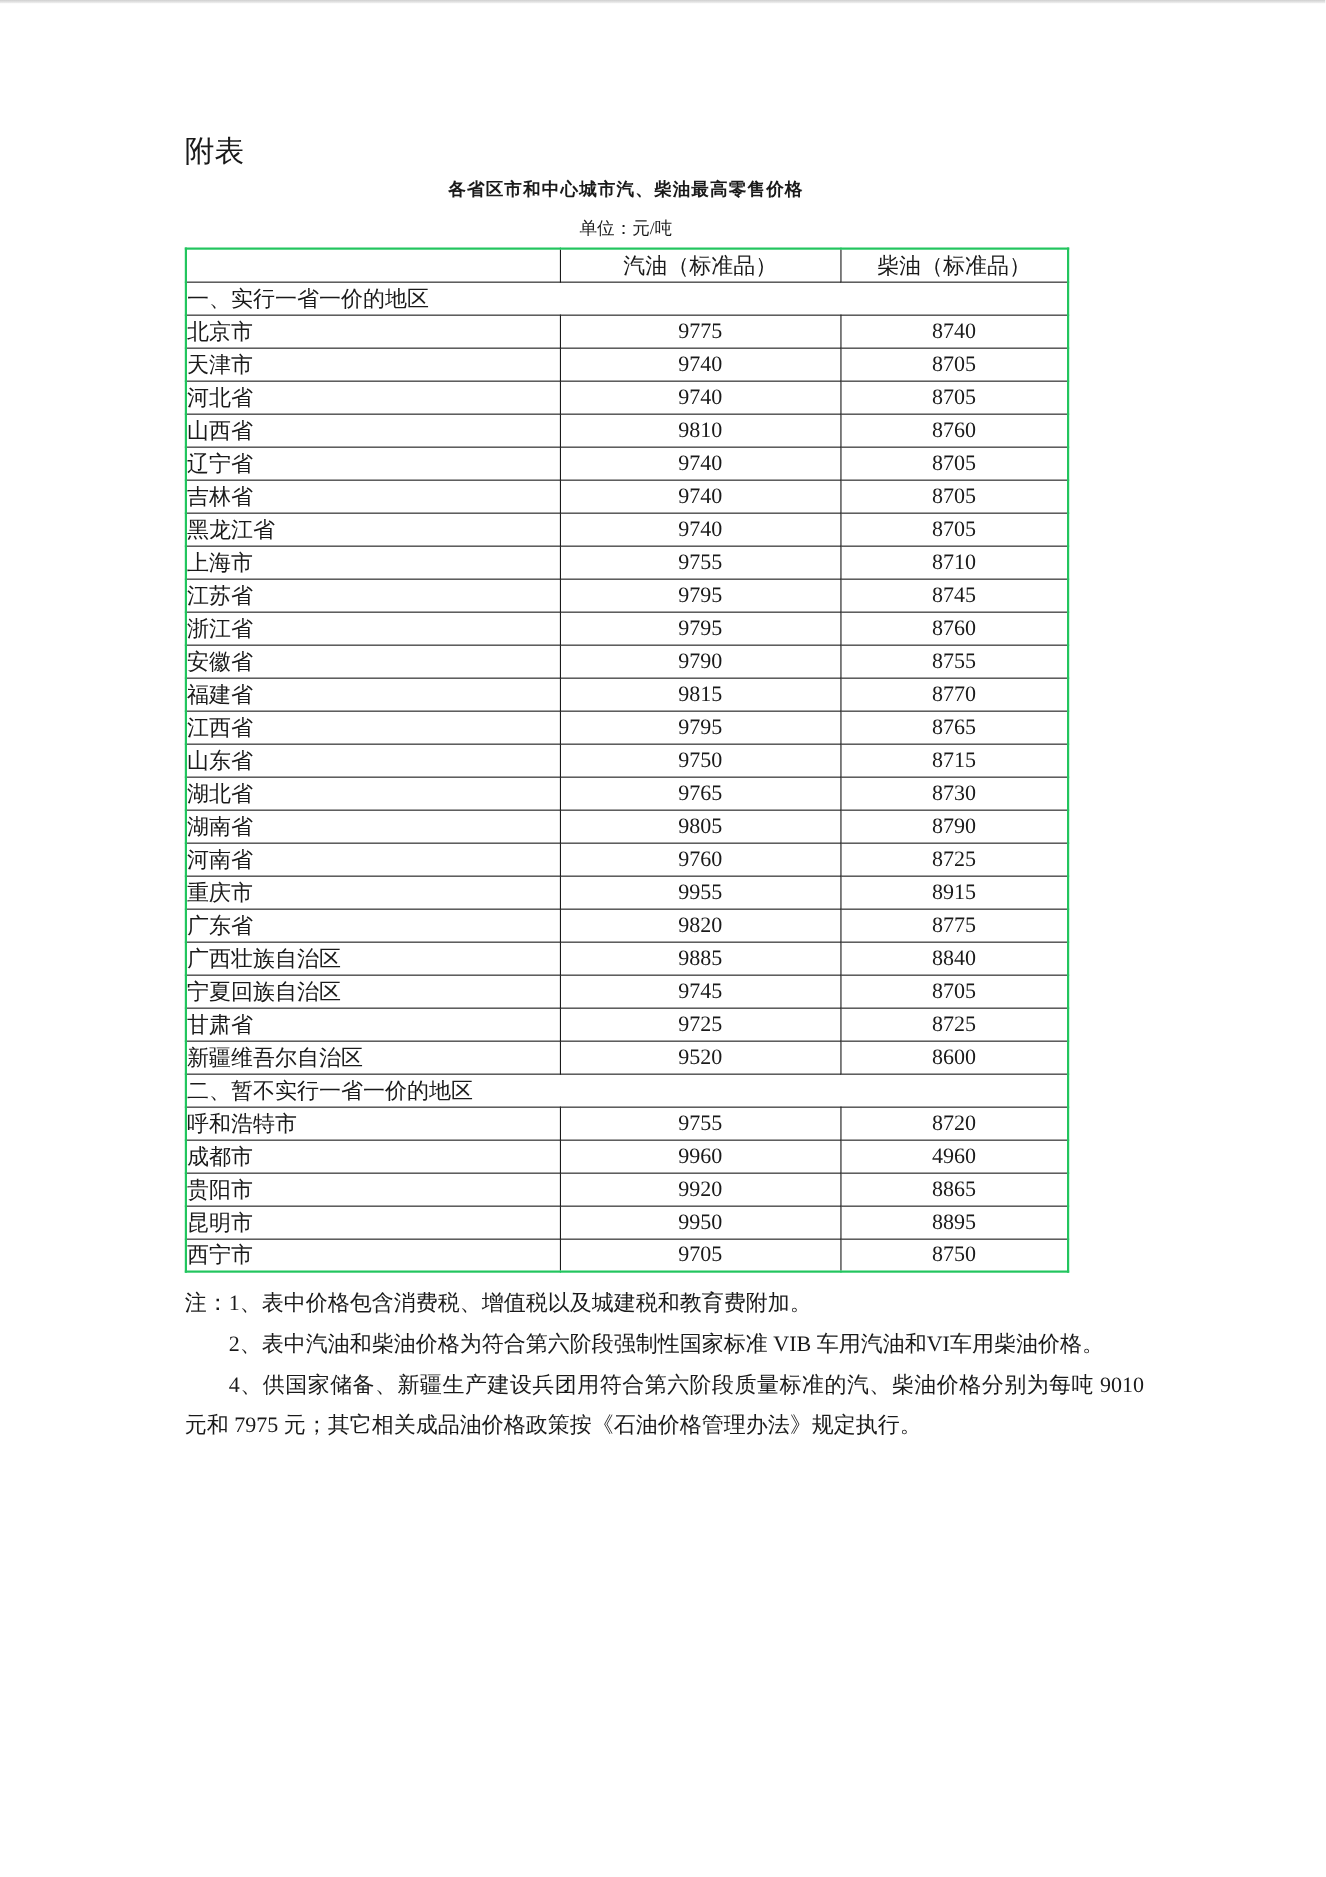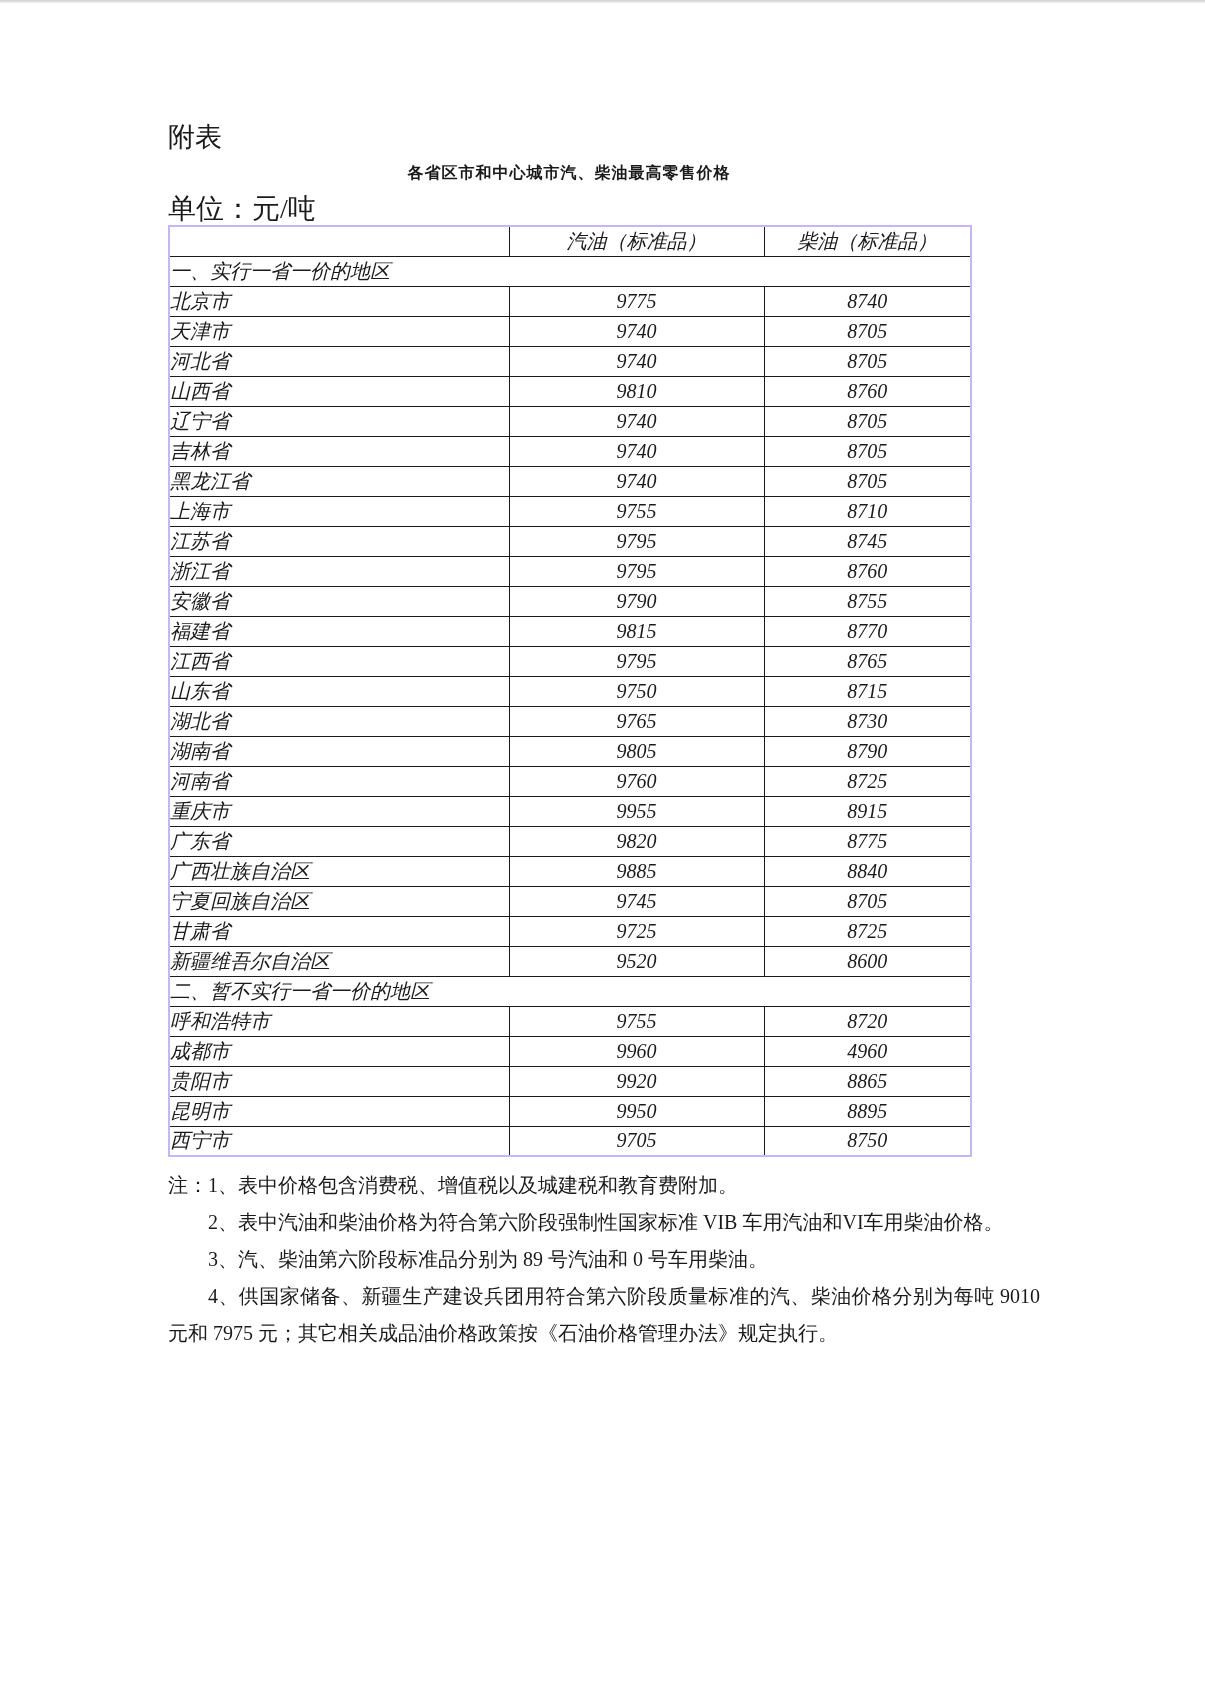--- a/index.html
+++ b/index.html
@@ -36,32 +36,31 @@
   }
   .doc-title {
     font-size: 16px;
     line-height: 30px;
     font-weight: bold;
     text-align: center;
     margin: 6px 0 0 0;
     letter-spacing: 1px;
   }
   .unit-line {
-    font-size: 28px;
+    font-size: 16px;
     line-height: 26px;
-    text-align: left;
+    text-align: center;
     margin-top: 8px;
   }
   table.price-table {
     border-collapse: collapse;
     table-layout: fixed;
     width: 802px;
     margin-top: 3px;
-    border: 2px solid #c4b5fd;
-    font-style: italic;
+    border: 2px solid #22c55e;
   }
   table.price-table td, table.price-table th {
     border: 1px solid #1a1a1a;
     height: 30px;
     padding: 0;
     font-size: 20px;
     font-weight: normal;
     vertical-align: middle;
     overflow: hidden;
     white-space: nowrap;
@@ -260,15 +259,14 @@
           <td class="price-cell">9705</td>
           <td class="price-cell">8750</td>
         </tr>
       </tbody>
   </table>
 </div>
 
 <div class="notes-block">
     <p class="first">注：1、表中价格包含消费税、增值税以及城建税和教育费附加。</p>
     <p class="">2、表中汽油和柴油价格为符合第六阶段强制性国家标准 VIB 车用汽油和VI车用柴油价格。</p>
-    <p class="">3、汽、柴油第六阶段标准品分别为 89 号汽油和 0 号车用柴油。</p>
     <p class="">4、供国家储备、新疆生产建设兵团用符合第六阶段质量标准的汽、柴油价格分别为每吨 9010 元和 7975 元；其它相关成品油价格政策按《石油价格管理办法》规定执行。</p>
   </div>
 
 </body></html>

